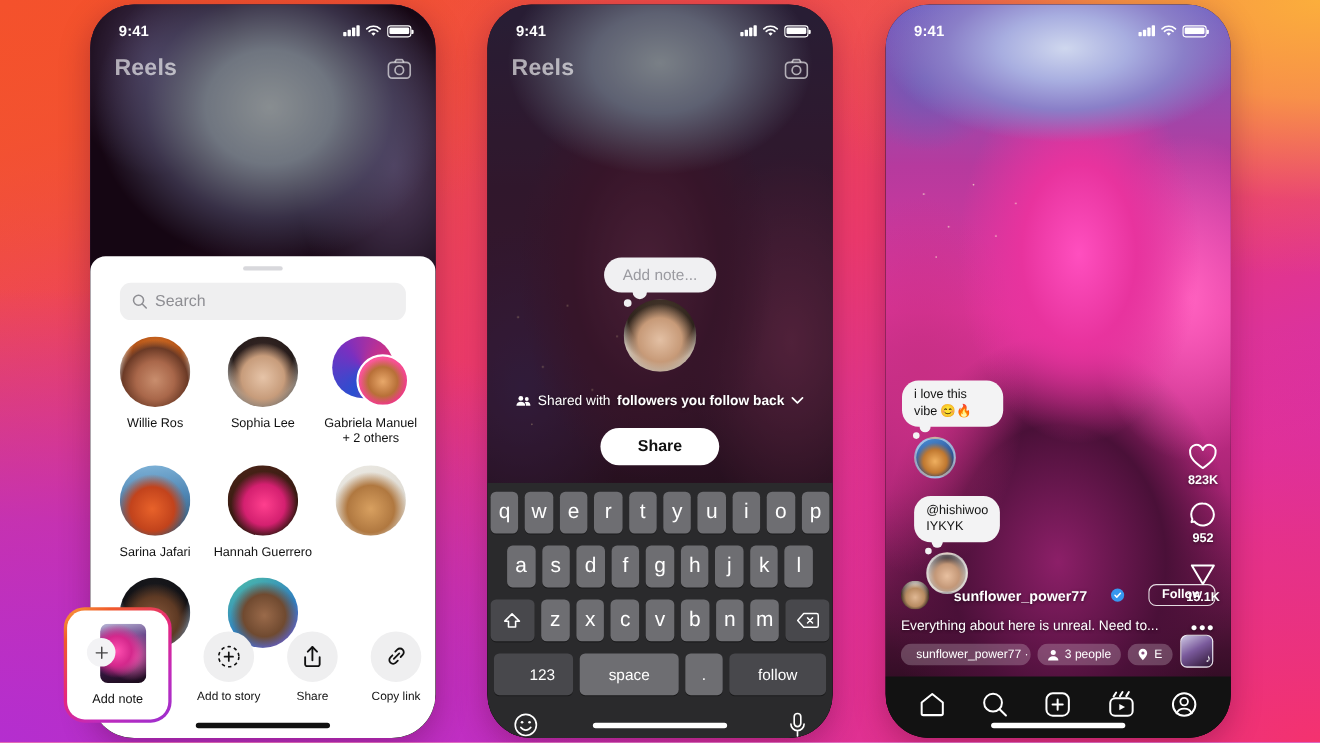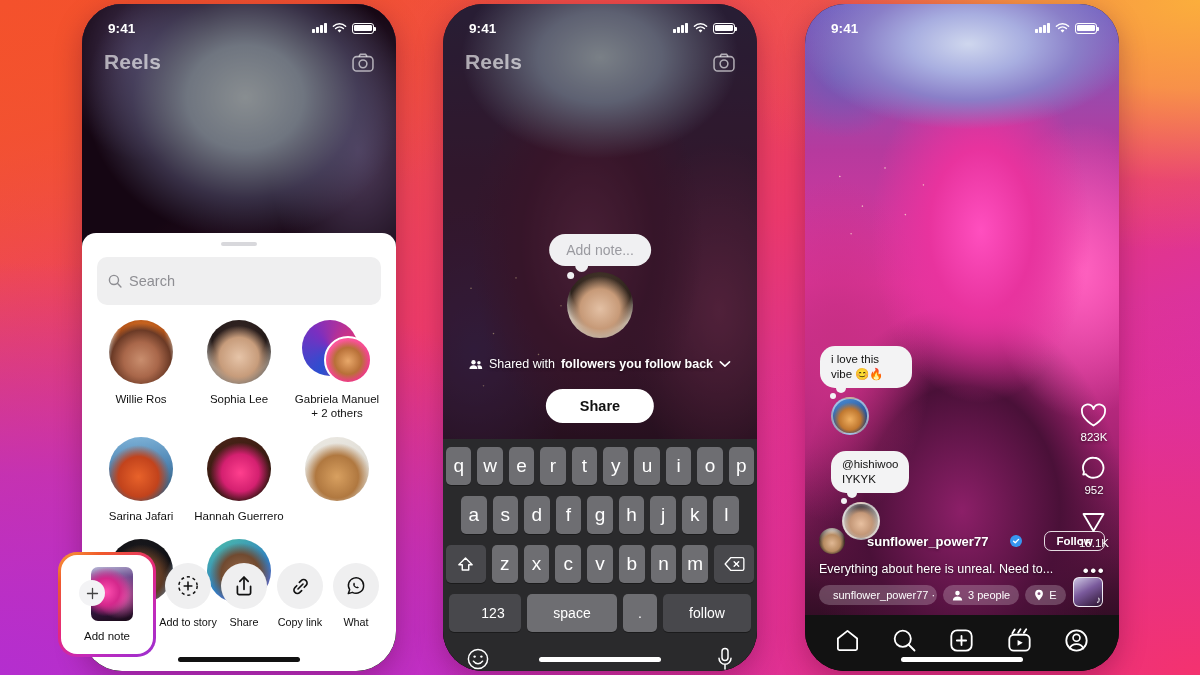--- a/index.html
+++ b/index.html
@@ -116,21 +116,21 @@
   }
   .dim { position: absolute; inset: 0; background: rgba(0,0,0,.34); }
 
   
   .sheet {
     position: absolute; left: 0; right: 0; bottom: 0; top: 229px;
     background: #fff; border-radius: 14px 14px 0 0; z-index: 25;
   }
   .grabber { width: 36px; height: 4px; background: #d8d8dc; border-radius: 2px; margin: 9px auto 0; }
   .searchbar {
-    margin: 11px 15px 0; height: 48px; background: #efeff0; border-radius: 10px;
+    margin: 11px 27px 0; height: 34px; background: #efeff0; border-radius: 10px;
     display: flex; align-items: center; gap: 7px; padding: 0 11px;
   }
   .searchbar span.ph { color: #8e8e93; font-size: 14.5px; }
   .people-grid {
     margin-top: 15px; display: grid; grid-template-columns: repeat(3, 1fr);
     row-gap: 16px; padding: 0 10px;
   }
   .person { display: flex; flex-direction: column; align-items: center; }
   .av { width: 64px; height: 64px; border-radius: 50%; position: relative; overflow: hidden; }
   .pname { margin-top: 8px; font-size: 11.5px; color: #111; text-align: center; line-height: 1.25; max-width: 96px; }
@@ -146,21 +146,21 @@
   .f4{background:radial-gradient(circle at 50% 55%,#6d4630 0%,#4a2d1e 42%,rgba(50,30,20,0) 66%),radial-gradient(circle at 50% 80%,#f0eae4 0%,rgba(240,234,228,0) 34%),linear-gradient(160deg,#ece7e0,#cfc7bc)}
   .f5{background:radial-gradient(circle at 46% 62%,#e8622a 0%,#c2431c 38%,rgba(170,60,25,0) 60%),linear-gradient(175deg,#7fb3d8 0%,#4f86b4 45%,#2f4f68 100%)}
   .f6{background:radial-gradient(circle at 52% 56%,#ff3f8e 0%,#d42070 38%,rgba(180,25,95,0) 62%),linear-gradient(160deg,#4a2418,#2a120c)}
   .f7{background:radial-gradient(circle at 50% 62%,#d8a060 0%,#b07840 42%,rgba(150,100,55,0) 66%),linear-gradient(160deg,#eceae4,#d4cfc6)}
   .f8{background:radial-gradient(circle at 50% 60%,#8a5a3c 0%,#5e3a24 42%,rgba(70,44,28,0) 66%),radial-gradient(circle at 50% 22%,#1a1a1e 0%,#101014 50%,rgba(16,16,20,0) 70%),linear-gradient(170deg,#93a8bc,#54687c)}
   .f9{background:radial-gradient(circle at 52% 54%,#9a6a4a 0%,#704a30 40%,rgba(90,60,40,0) 64%),linear-gradient(150deg,#4fc2a8,#2f7fc0 55%,#7a4fc0)}
 
   
   .actionrow {
     position: absolute; left: 0; right: 0; bottom: 22px; height: 86px;
-    display: flex; align-items: flex-start; gap: 0; padding-left: 22px; z-index: 26;
+    display: flex; align-items: center; gap: 20px; padding-left: 22px; z-index: 26;
   }
   .act { width: 56px; display: flex; flex-direction: column; align-items: center; flex: 0 0 auto; }
   .act .circ { width: 46px; height: 46px; border-radius: 50%; background: #efeff0; display: flex; align-items: center; justify-content: center; }
   .act .lbl { margin-top: 7px; font-size: 10.8px; color: #111; white-space: nowrap; }
 
   
   .addnote-card {
     position: absolute; left: 58px; top: 552px; width: 98px; height: 105px; z-index: 60;
     border-radius: 19px; padding: 3px;
     background: linear-gradient(145deg,#f9a03a 0%,#f05a2b 18%,#e5267f 48%,#c32aba 72%,#9a2fd0 100%);
@@ -250,21 +250,21 @@
   .nf-bubble::before { content:''; position:absolute; left: 10px; bottom: -11px; width: 6px; height: 6px; background:#f3f3f4; border-radius:50%; }
   .nf-av { width: 38px; height: 38px; border-radius: 50%; margin: 9px 0 0 11px; overflow: hidden; border: 2px solid rgba(255,255,255,.5); }
   .nfa1 { background: radial-gradient(circle at 50% 60%,#f0b060 0%,#c07830 40%,rgba(150,90,40,0) 64%), linear-gradient(160deg,#4a8fd8,#2a4f90 60%,#1a2a50); }
   .nfa2 { background: radial-gradient(circle at 50% 58%,#e8c0a0 0%,#c49878 42%,rgba(150,110,85,0) 66%), radial-gradient(circle at 50% 22%,#2a2228 0%,rgba(30,24,30,0) 62%), linear-gradient(160deg,#dcd6d0,#a8a09a); }
 
   .rail {
     position: absolute; right: 10px; bottom: 92px; z-index: 22;
     display: flex; flex-direction: column; align-items: center; gap: 13px;
   }
   .rail-item { display: flex; flex-direction: column; align-items: center; gap: 3px; }
-  .rail-item .cnt { color: #fff; font-size: 11.5px; font-weight: normal; text-shadow: 0 1px 3px rgba(0,0,0,.55); }
+  .rail-item .cnt { color: #fff; font-size: 11.5px; font-weight: bold; text-shadow: 0 1px 3px rgba(0,0,0,.55); }
   .dots-btn { color: #fff; font-size: 17px; letter-spacing: 1.5px; line-height: 1; text-shadow: 0 1px 3px rgba(0,0,0,.55); }
 
   .meta { position: absolute; left: 14px; right: 14px; bottom: 66px; z-index: 22; }
   .meta-row1 { display: flex; align-items: center; gap: 22px; }
   .meta-av { width: 26px; height: 26px; border-radius: 50%; overflow:hidden;
     background: radial-gradient(circle at 50% 58%,#e0b894 0%,#b88c62 42%,rgba(150,110,80,0) 66%),
       radial-gradient(circle at 50% 22%,#e8e4de 0%,rgba(230,226,220,0) 58%), linear-gradient(150deg,#4a3a30,#241c18); }
   .meta-user { color:#fff; font-size: 13px; font-weight: bold; text-shadow: 0 1px 3px rgba(0,0,0,.55); }
   .verified { width: 12px; height: 12px; border-radius: 50%; background:#3797f0; display:inline-flex; align-items:center; justify-content:center; flex:0 0 auto; }
   .follow-btn { border: 1.2px solid rgba(255,255,255,.85); border-radius: 7px; padding: 3px 11px; color:#fff; font-size: 11.5px; font-weight: bold; }

